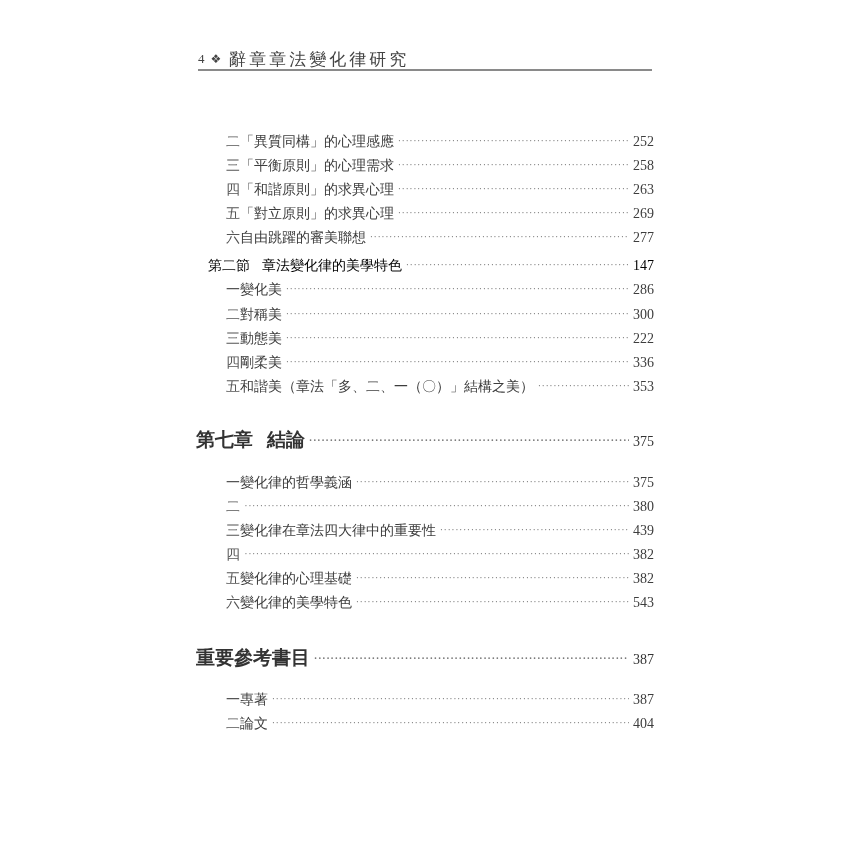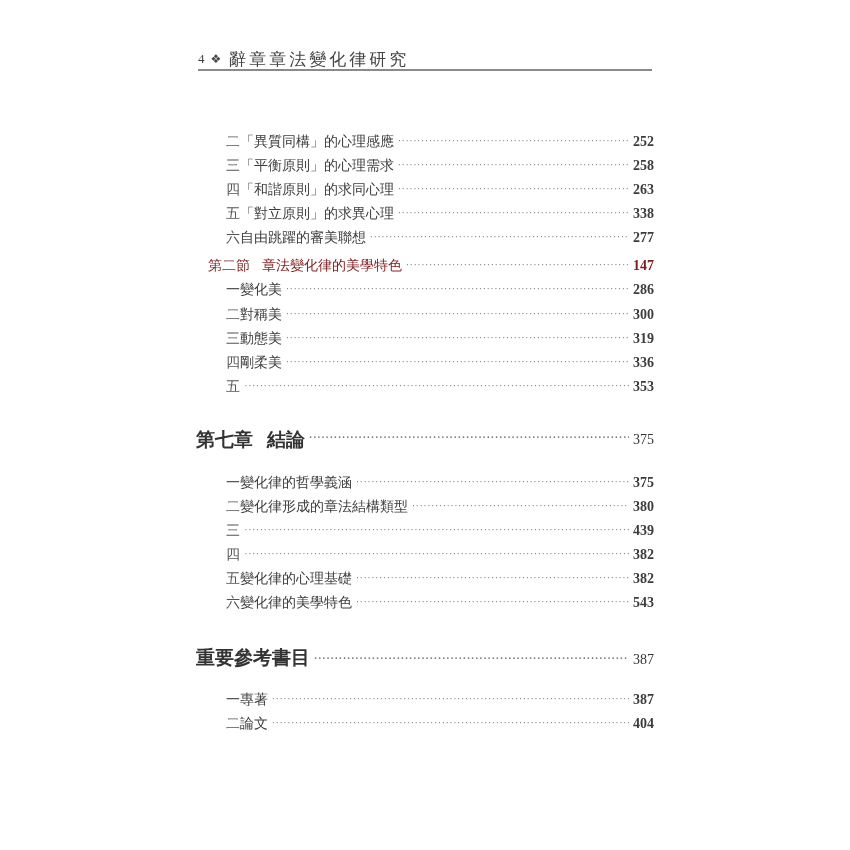--- a/index.html
+++ b/index.html
@@ -24,22 +24,22 @@
   }
   .row .num { display: inline-block; width: 28px; color: #555; }
   .row .label { flex: 0 0 auto; }
   .row .dots {
     flex: 1 1 auto; overflow: hidden; margin: 0 4px; color: #777; font-size: 9px;
     letter-spacing: 1px; position: relative; top: -2px;
   }
   .row .dots::before {
     content: "································································································································································································";
   }
-  .row .page { flex: 0 0 auto; font-family: "Liberation Serif", serif; font-size: 14px; font-weight: bold; }
-  .row.section { font-size: 14px; color: #7f1d1d; }
+  .row .page { flex: 0 0 auto; font-family: "Liberation Serif", serif; font-size: 14px; }
+  .row.section { font-size: 14px; color: #000000; }
   .row.section .sec { margin-right: 12px; }
   .row.chapter { font-size: 19px; font-weight: bold; color: #333; }
   .row.chapter .ch { margin-right: 14px; }
   .row.chapter .page { font-weight: normal; font-size: 14px; }
   .row.chapter .dots { top: -3px; }
 </style>
 </head>
 <body>
 
 <div class="header">
@@ -58,29 +58,29 @@
     <span class="page">252</span>
   </div>
   <div class="row" style="left:226px; top:157px; width:428px;">
     <span class="num">三</span>
     <span class="label">「平衡原則」的心理需求</span>
     <span class="dots"></span>
     <span class="page">258</span>
   </div>
   <div class="row" style="left:226px; top:181px; width:428px;">
     <span class="num">四</span>
-    <span class="label">「和諧原則」的求同心理</span>
+    <span class="label">「和諧原則」的求異心理</span>
     <span class="dots"></span>
     <span class="page">263</span>
   </div>
   <div class="row" style="left:226px; top:205px; width:428px;">
     <span class="num">五</span>
     <span class="label">「對立原則」的求異心理</span>
     <span class="dots"></span>
-    <span class="page">338</span>
+    <span class="page">269</span>
   </div>
   <div class="row" style="left:226px; top:229px; width:428px;">
     <span class="num">六</span>
     <span class="label">自由跳躍的審美聯想</span>
     <span class="dots"></span>
     <span class="page">277</span>
   </div>
 
   <div class="row section" style="left:208px; top:257px; width:446px;">
     <span class="sec">第二節</span>
@@ -98,55 +98,56 @@
   <div class="row" style="left:226px; top:306px; width:428px;">
     <span class="num">二</span>
     <span class="label">對稱美</span>
     <span class="dots"></span>
     <span class="page">300</span>
   </div>
   <div class="row" style="left:226px; top:330px; width:428px;">
     <span class="num">三</span>
     <span class="label">動態美</span>
     <span class="dots"></span>
-    <span class="page">319</span>
+    <span class="page">222</span>
   </div>
   <div class="row" style="left:226px; top:354px; width:428px;">
     <span class="num">四</span>
     <span class="label">剛柔美</span>
     <span class="dots"></span>
     <span class="page">336</span>
   </div>
   <div class="row" style="left:226px; top:378px; width:428px;">
     <span class="num">五</span>
+    <span class="label">和諧美（章法「多、二、一（〇）」結構之美）</span>
     <span class="dots"></span>
     <span class="page">353</span>
   </div>
 
-  <div class="row chapter" style="left:196px; top:427px; width:458px;align-items:center;">
+  <div class="row chapter" style="left:196px; top:427px; width:458px;">
     <span class="ch">第七章</span>
     <span class="label">結論</span>
     <span class="dots"></span>
     <span class="page">375</span>
   </div>
 
   <div class="row" style="left:226px; top:474px; width:428px;">
     <span class="num">一</span>
     <span class="label">變化律的哲學義涵</span>
     <span class="dots"></span>
     <span class="page">375</span>
   </div>
   <div class="row" style="left:226px; top:498px; width:428px;">
     <span class="num">二</span>
-    <span class="label">變化律形成的章法結構類型</span>
     <span class="dots"></span>
     <span class="page">380</span>
   </div>
   <div class="row" style="left:226px; top:522px; width:428px;">
     <span class="num">三</span>
+    <span class="label">變化律在章法四大律中的重要性</span>
     <span class="dots"></span>
     <span class="page">439</span>
   </div>
   <div class="row" style="left:226px; top:546px; width:428px;">
     <span class="num">四</span>
     <span class="dots"></span>
     <span class="page">382</span>
   </div>
   <div class="row" style="left:226px; top:570px; width:428px;">
     <span class="num">五</span>

